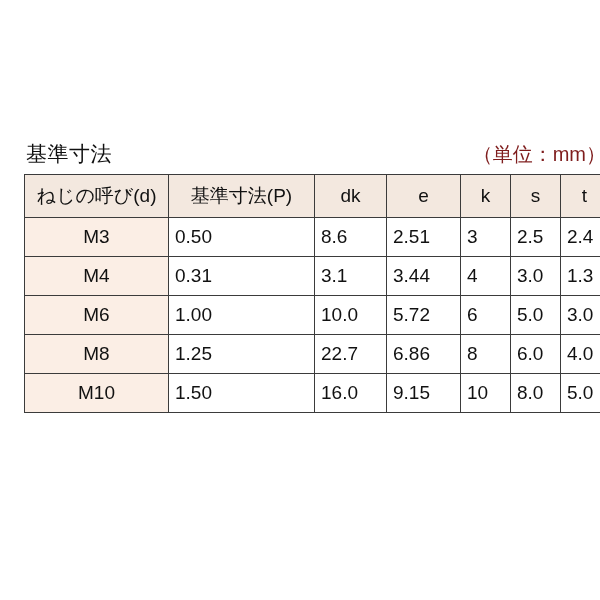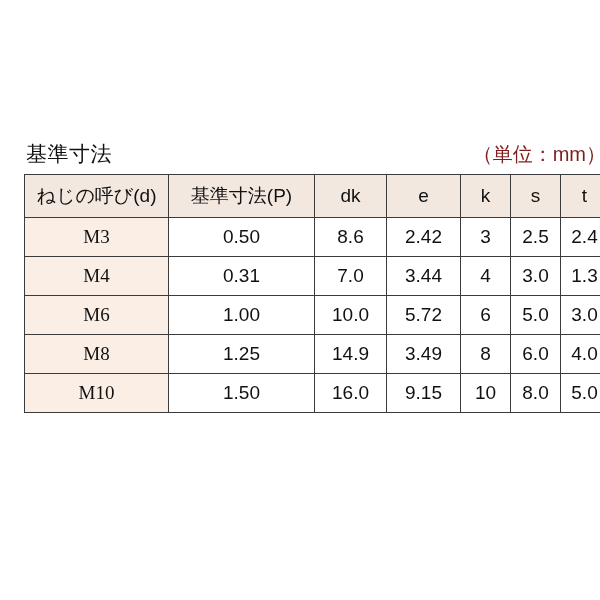--- a/index.html
+++ b/index.html
@@ -58,26 +58,25 @@
     box-sizing: border-box;
     white-space: nowrap;
     overflow: hidden;
   }
   table.spec thead th {
     background: #f3e8df;
     text-align: center;
   }
   table.spec tbody td {
     background: #ffffff;
-    text-align: center;
+    text-align: left;
   }
   table.spec tbody td.name-cell {
     background: #fbeee5;
     text-align: center;
-    font-family: Liberation Serif, serif;
   }
   
   col.c0 { width: 144px; }
   col.c1 { width: 146px; }
   col.c2 { width: 72px; }
   col.c3 { width: 74px; }
   col.c4 { width: 50px; }
   col.c5 { width: 50px; }
   col.c6 { width: 48px; }
 </style>
@@ -111,48 +110,48 @@
           <th>k</th>
           <th>s</th>
           <th>t</th>
         </tr>
       </thead>
       <tbody>
         <tr>
           <td class="name-cell">M3</td>
           <td>0.50</td>
           <td>8.6</td>
-          <td>2.42</td>
+          <td>2.51</td>
           <td>3</td>
           <td>2.5</td>
           <td>2.4</td>
         </tr>
         <tr>
           <td class="name-cell">M4</td>
           <td>0.31</td>
-          <td>7.0</td>
+          <td>3.1</td>
           <td>3.44</td>
           <td>4</td>
           <td>3.0</td>
           <td>1.3</td>
         </tr>
         <tr>
           <td class="name-cell">M6</td>
           <td>1.00</td>
           <td>10.0</td>
           <td>5.72</td>
           <td>6</td>
           <td>5.0</td>
           <td>3.0</td>
         </tr>
         <tr>
           <td class="name-cell">M8</td>
           <td>1.25</td>
-          <td>14.9</td>
-          <td>3.49</td>
+          <td>22.7</td>
+          <td>6.86</td>
           <td>8</td>
           <td>6.0</td>
           <td>4.0</td>
         </tr>
         <tr>
           <td class="name-cell">M10</td>
           <td>1.50</td>
           <td>16.0</td>
           <td>9.15</td>
           <td>10</td>

